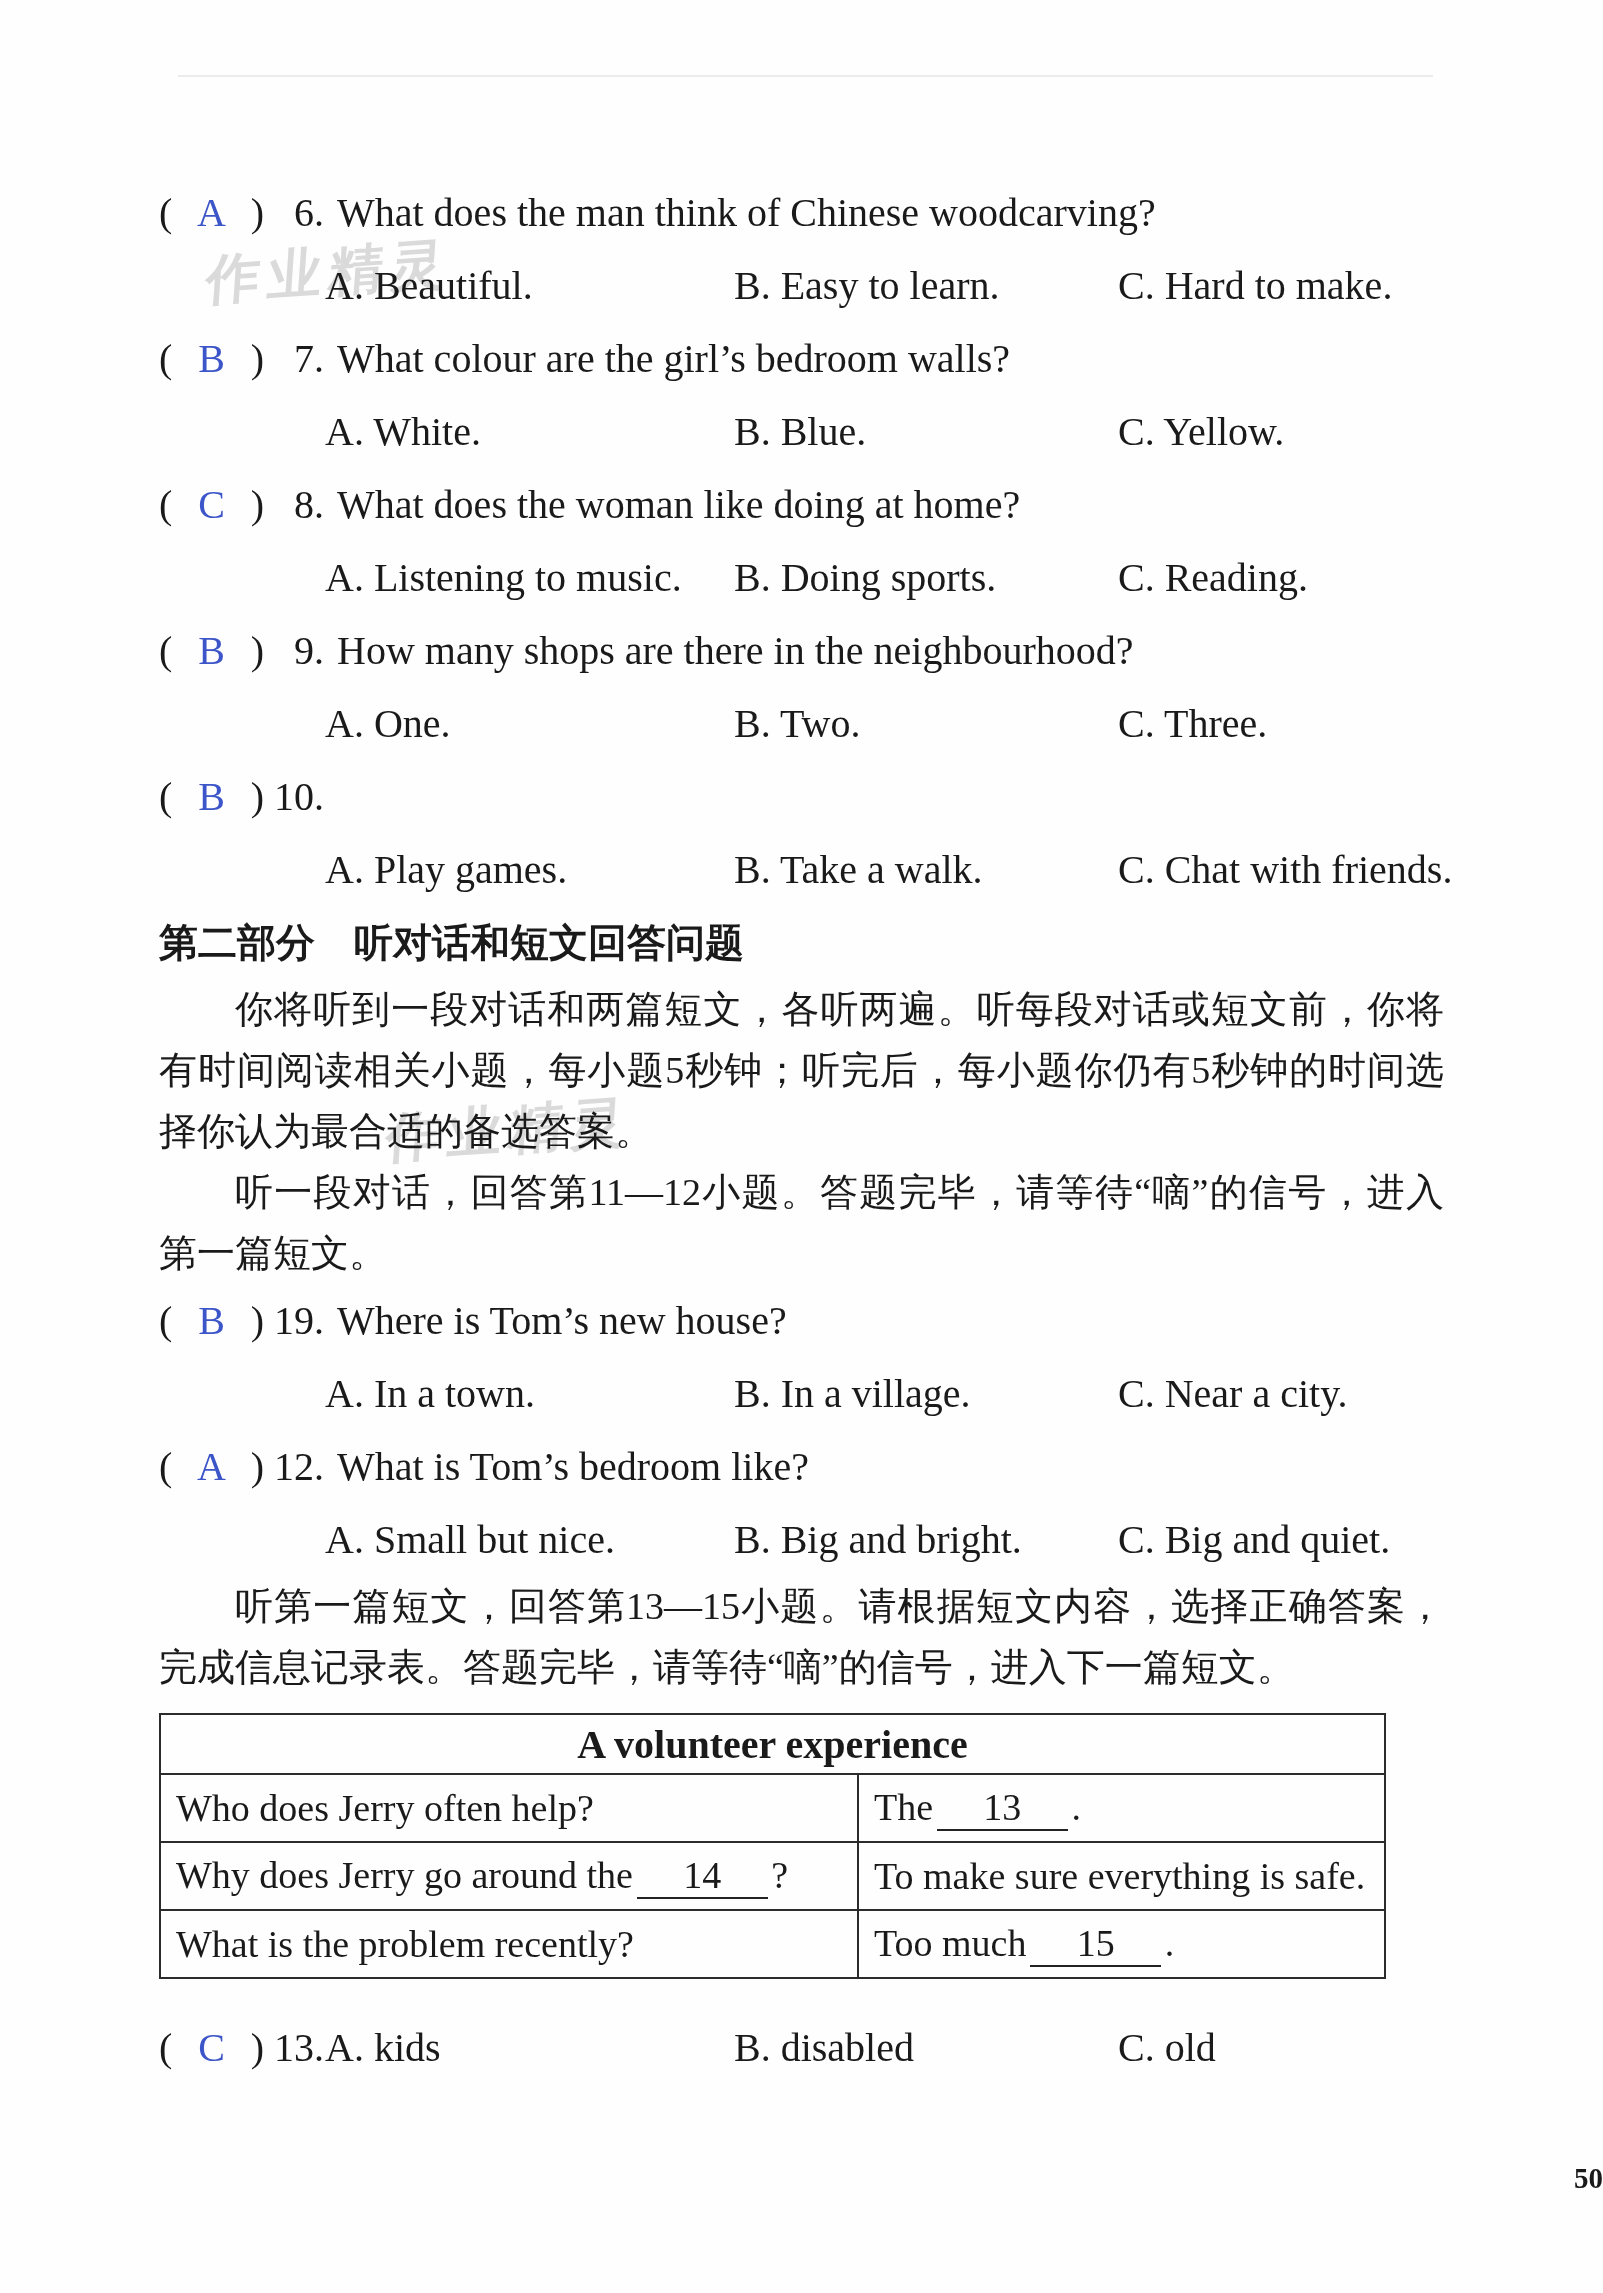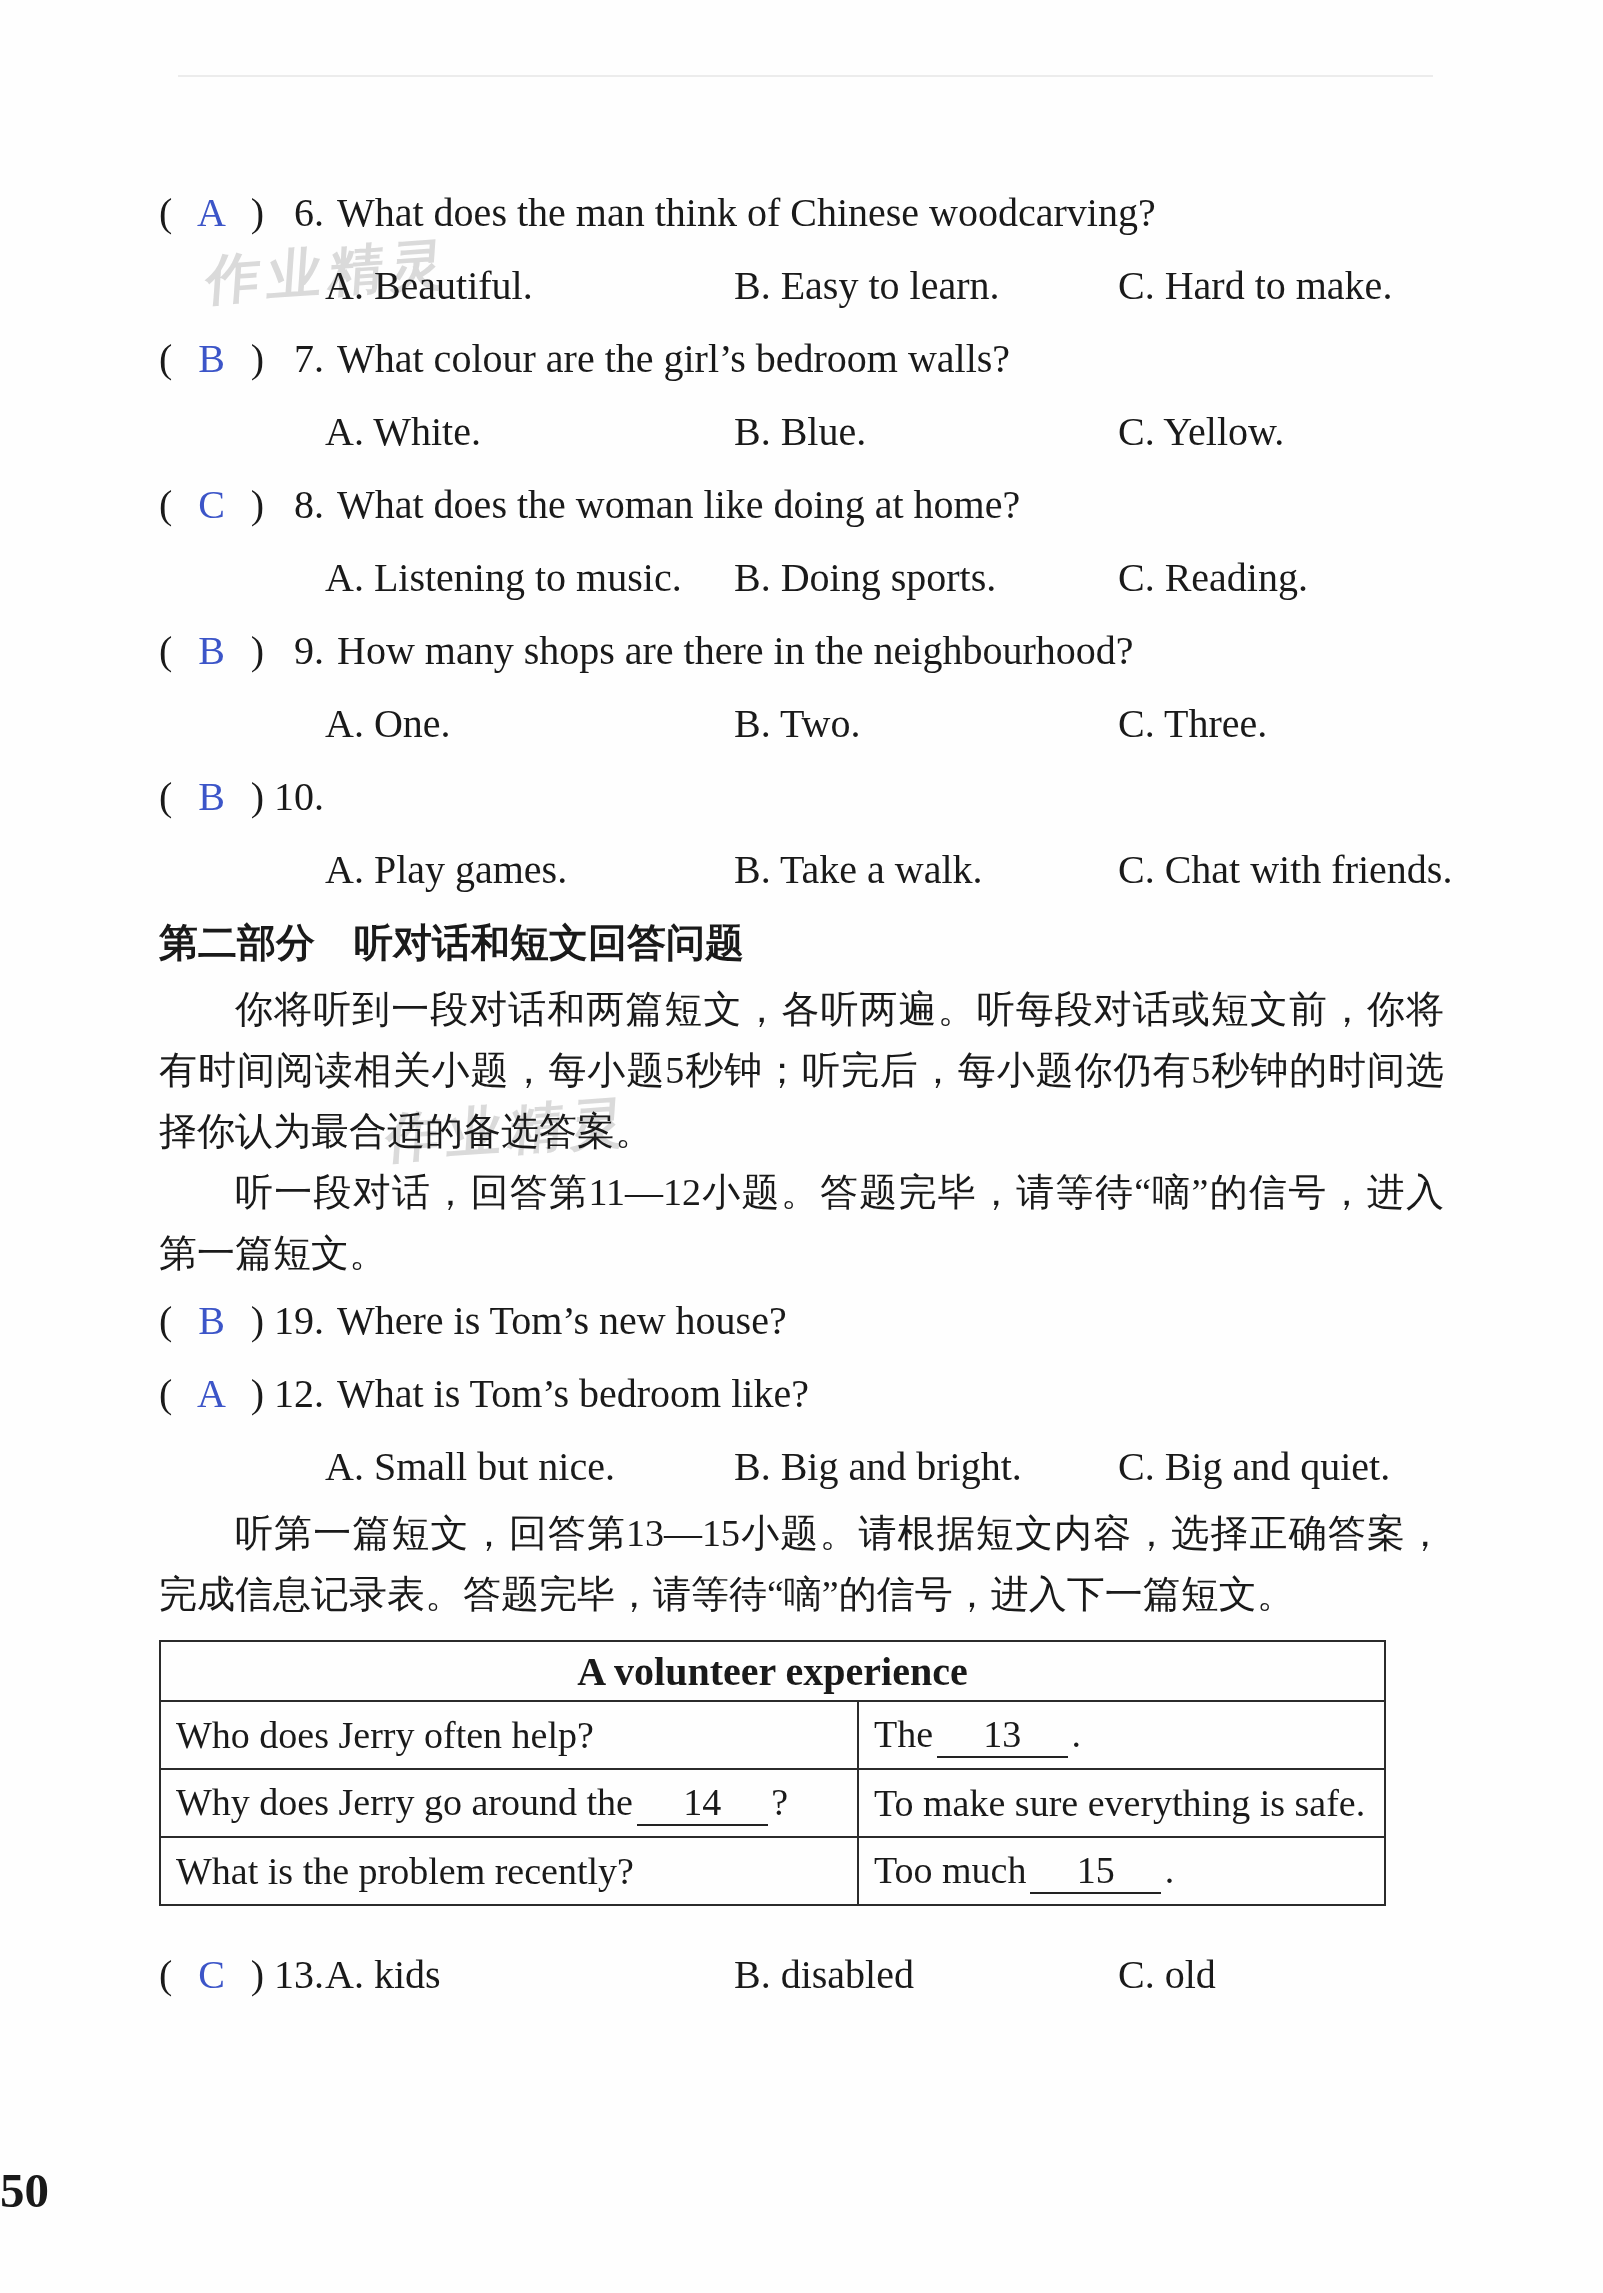--- a/index.html
+++ b/index.html
@@ -67,22 +67,22 @@
     padding:0 5.6px;
     line-height:1.1;
     margin:0 3.7px;
   }
 
   .q13line { position:relative; height:73px; font-size:40px; line-height:73px; margin-top:32px; white-space:nowrap; }
 
   .pagenum {
     position:absolute;
     top:2162px; left:0; width:100%;
-    text-align:left;
-    font-size:49px;
+    text-align:right;
+    font-size:29px;
     font-weight:bold;
   }
 </style>
 </head>
 <body>
 
 <div class="page">
   <div class="scan-line"></div>
   <div class="watermark wm1">作业精灵</div>
   <div class="watermark wm2">作业精灵</div>
@@ -179,20 +179,25 @@
 
     <div>
       <div class="qline">
         <span class="bracket">
             <span>(</span>
             <span class="ans-letter">B</span>
             <span>)</span>
           </span>
         <span class="qnum">19.</span>
         <span class="qtext">Where is Tom’s new house?</span>
+      </div>
+      <div class="opts">
+        <span class="opt opt-a">A. In a town.</span>
+        <span class="opt opt-b">B. In a village.</span>
+        <span class="opt opt-c">C. Near a city.</span>
       </div>
     </div>
 
     <div>
       <div class="qline">
         <span class="bracket">
             <span>(</span>
             <span class="ans-letter">A</span>
             <span>)</span>
           </span>

